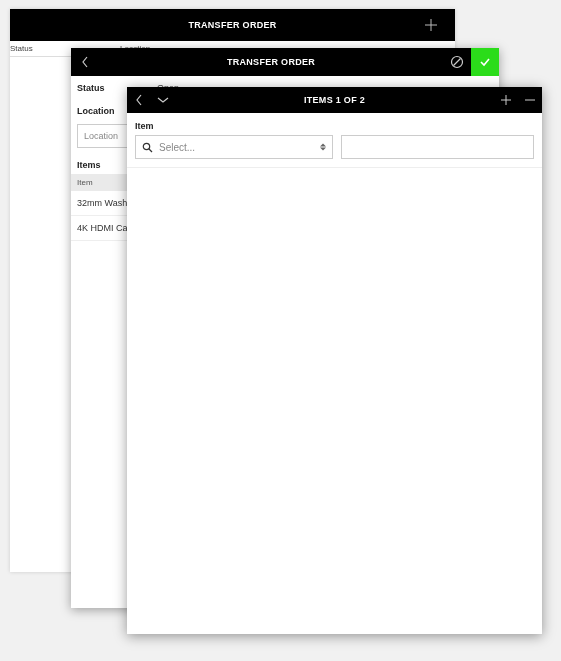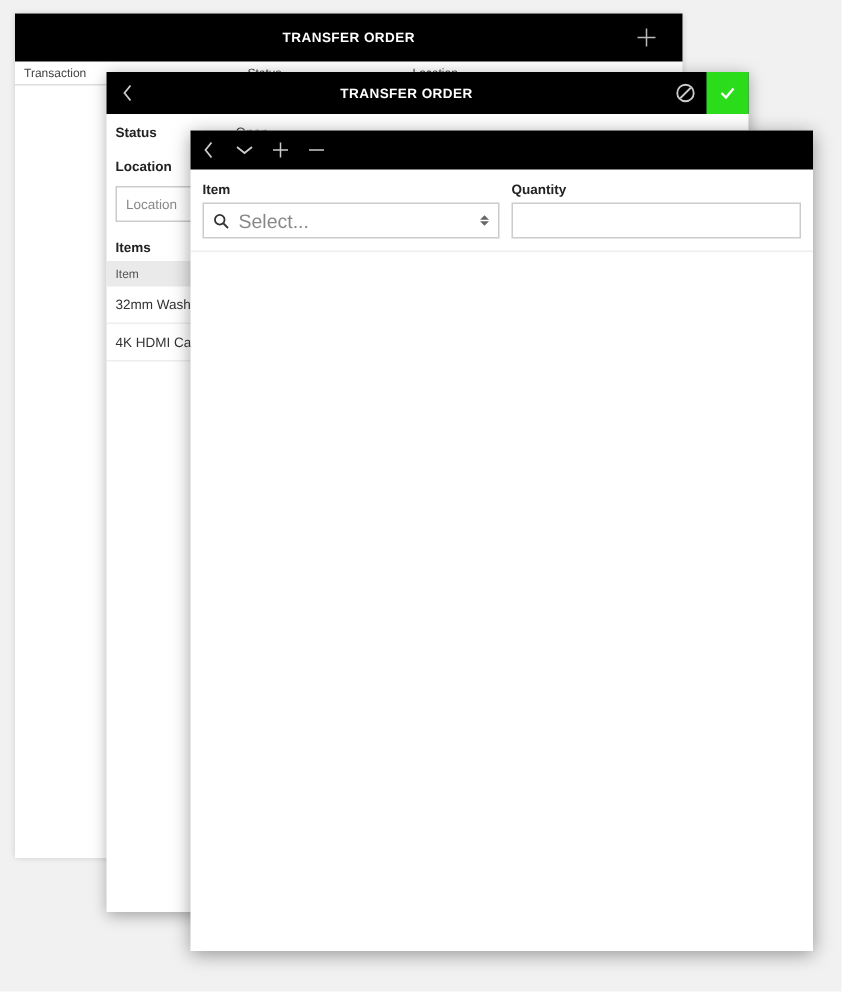--- a/index.html
+++ b/index.html
@@ -164,21 +164,21 @@
   .p3-fields {
     display: flex; gap: 8px;
     padding: 0 8px 8px 8px;
     border-bottom: 1px solid #eee;
   }
   .p3-select {
     width: 198px; height: 24px;
     border: 1px solid #ccc;
     display: flex; align-items: center;
     padding: 0 6px; position: relative;
-    font-size: 13px; color: #888;
+    font-size: 10px; color: #888;
   }
   .p3-select .mag {
     margin-right: 6px;
     display: flex; align-items: center;
   }
   .p3-select::after {
     content: "";
     position: absolute; right: 8px; top: 50%;
     transform: translateY(-50%);
     width: 6px; height: 8px;
@@ -209,21 +209,20 @@
 <div class="panel1">
   <div class="p1-header">
     <div class="p1-title">TRANSFER ORDER</div>
     <div class="p1-plus">
       <svg width="14" height="14" viewBox="0 0 14 14">
         <path d="M7 1 L7 13 M1 7 L13 7" stroke="#bbb" stroke-width="1" fill="none"></path>
       </svg>
     </div>
   </div>
   <div class="p1-cols">
-    <div class="p1-col1">Transaction</div>
     <div class="p1-col2">Status</div>
     <div class="p1-col3">Location</div>
   </div>
 </div>
 
 <div class="panel2">
   <div class="p2-header">
     <div class="p2-back">
       <svg width="8" height="12" viewBox="0 0 8 12">
         <path d="M6 1 L2 6 L6 11" stroke="#ccc" stroke-width="1.2" fill="none"></path>
@@ -269,36 +268,36 @@
         <svg width="8" height="12" viewBox="0 0 8 12">
           <path d="M6 1 L2 6 L6 11" stroke="#ccc" stroke-width="1.2" fill="none"></path>
         </svg>
       </div>
       <div>
         <svg width="12" height="8" viewBox="0 0 12 8">
           <path d="M1 2 L6 6 L11 2" stroke="#ccc" stroke-width="1.2" fill="none"></path>
         </svg>
       </div>
     </div>
+    <div class="p3-title">ITEMS 1 OF 2</div>
     <div class="p3-right">
       <div>
         <svg width="12" height="12" viewBox="0 0 12 12">
           <path d="M6 1 L6 11 M1 6 L11 6" stroke="#ccc" stroke-width="1" fill="none"></path>
         </svg>
       </div>
       <div>
         <svg width="12" height="12" viewBox="0 0 12 12">
           <path d="M1 6 L11 6" stroke="#ccc" stroke-width="1" fill="none"></path>
         </svg>
       </div>
     </div>
   </div>
   <div class="p3-labels">
     <div class="l1">Item</div>
-    <div class="l2">Quantity</div>
   </div>
   <div class="p3-fields">
     <div class="p3-select">
       <span class="mag">
         <svg width="11" height="11" viewBox="0 0 11 11">
           <circle cx="4.5" cy="4.5" r="3.2" stroke="#333" stroke-width="1.2" fill="none"></circle>
           <line x1="7" y1="7" x2="10" y2="10" stroke="#333" stroke-width="1.2"></line>
         </svg>
       </span>
       <span>Select...</span>

